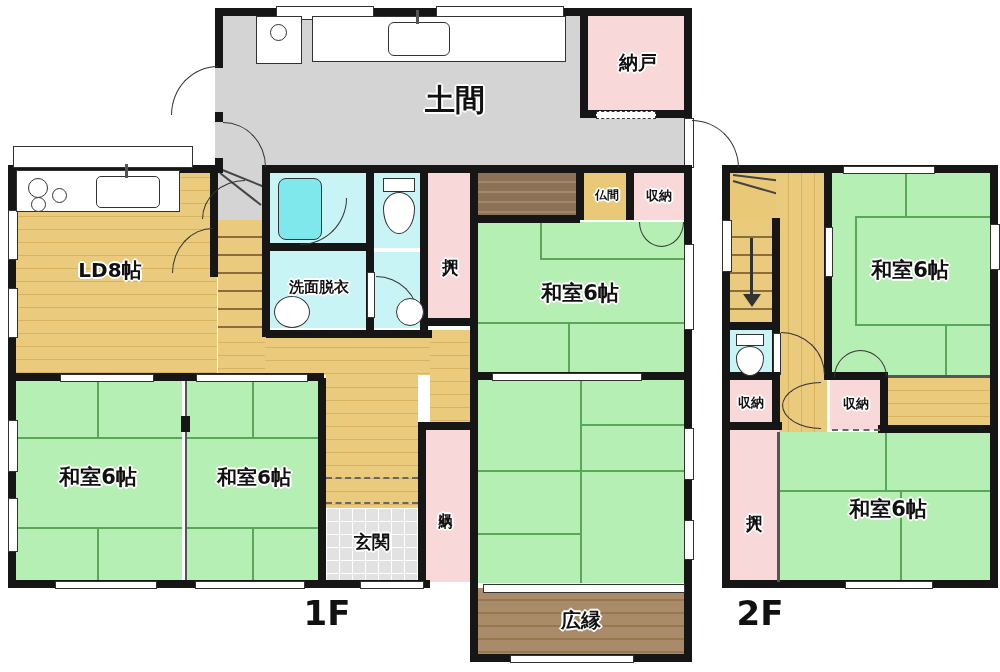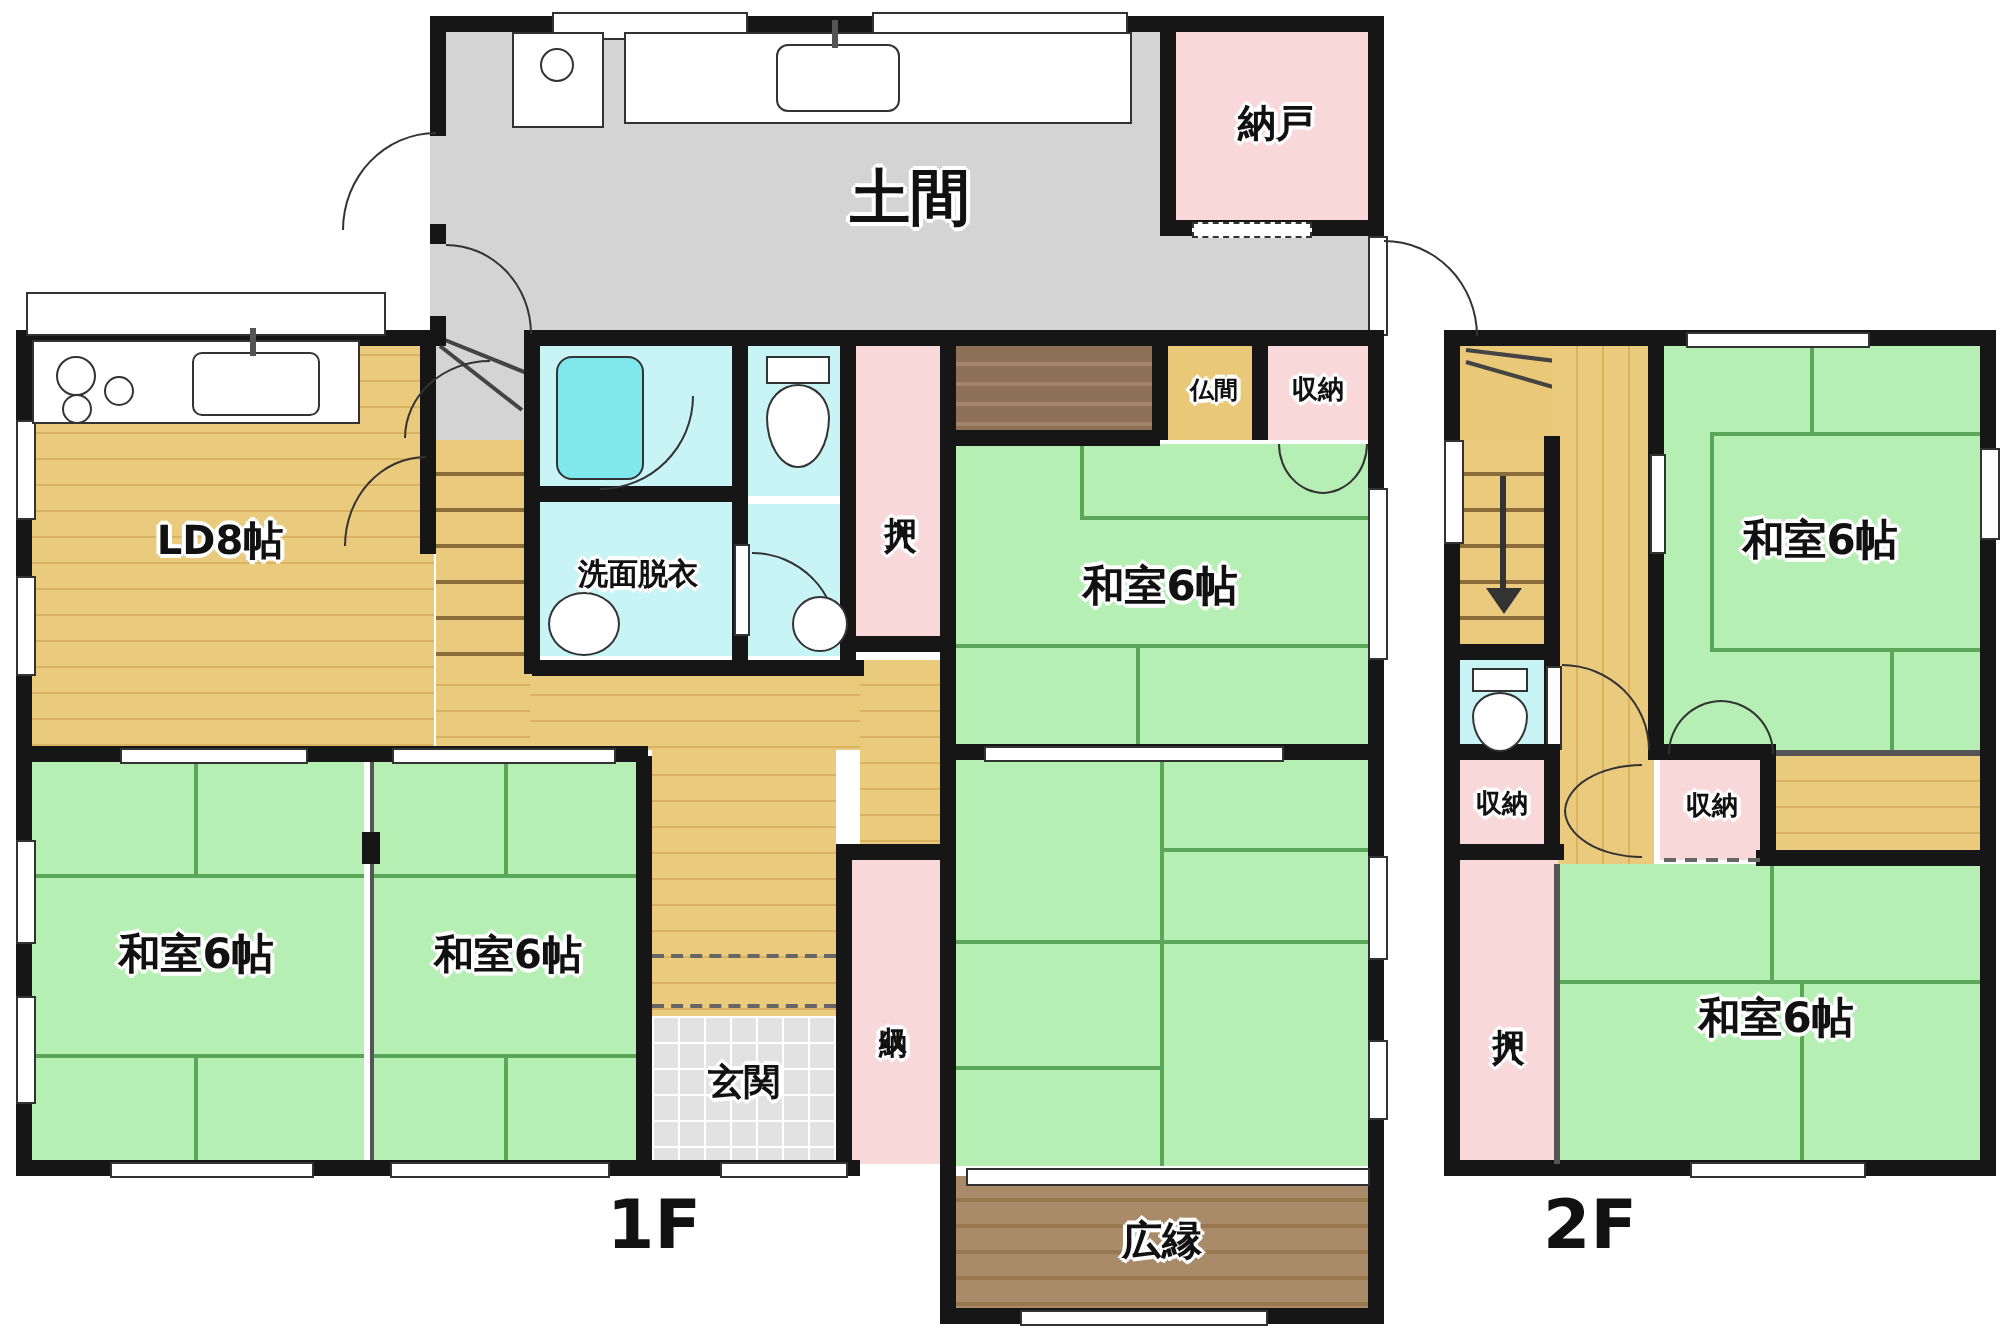--- a/index.html
+++ b/index.html
@@ -22,21 +22,21 @@
   .hiroen{background:repeating-linear-gradient(180deg,#aa8b69 0 11px,#96774e 11px 13px);}
   .genkan{background-color:#e2e2e2;
      background-image:linear-gradient(#ffffff 1px,transparent 1px),
                       linear-gradient(90deg,#ffffff 1px,transparent 1px);
      background-size:13px 13px;}
   .lbl{position:absolute;display:flex;align-items:center;justify-content:center;
        font-weight:bold;color:#111;line-height:1.15;text-align:center;
        text-shadow:2px 0 0 #fff,-2px 0 0 #fff,0 2px 0 #fff,0 -2px 0 #fff,
                    1px 1px 0 #fff,-1px -1px 0 #fff,1px -1px 0 #fff,-1px 1px 0 #fff;}
   .vert{writing-mode:vertical-rl;text-orientation:upright;letter-spacing:2px;}
-  .wrap2{word-break:break-all;}
+  .wrap2{word-break:break-all;font-family:Liberation Serif, serif;}
   .arc{position:absolute;border:0 solid #333;background:transparent;}
   .arc-tl{border-radius:100% 0 0 0;border-top:1.5px solid #333;border-left:1.5px solid #333;}
   .arc-tr{border-radius:0 100% 0 0;border-top:1.5px solid #333;border-right:1.5px solid #333;}
   .arc-br{border-radius:0 0 100% 0;border-bottom:1.5px solid #333;border-right:1.5px solid #333;}
   .arc-bl{border-radius:0 0 0 100%;border-bottom:1.5px solid #333;border-left:1.5px solid #333;}
   .fx{position:absolute;background:#fff;border:1.5px solid #333;}
   .round{border-radius:50%;}
   .dashline{position:absolute;border-top:2px dashed #666;}
   .diag{position:absolute;height:2px;background:#444;transform-origin:left center;}
 </style>
@@ -241,15 +241,15 @@
   <div class="lbl vert" style="left:432px;top:468px;width:28px;height:72px;font-size:14px">収納</div>
   <div class="lbl" style="left:36px;top:462px;width:124px;height:30px;font-size:21px">和室6帖</div>
   <div class="lbl" style="left:194px;top:462px;width:120px;height:30px;font-size:20px">和室6帖</div>
   <div class="lbl" style="left:538px;top:605px;width:86px;height:30px;font-size:20px">広縁</div>
   <div class="lbl" style="left:295px;top:594px;width:64px;height:40px;font-size:34px">1F</div>
   <div class="lbl" style="left:845px;top:255px;width:130px;height:30px;font-size:21px">和室6帖</div>
   <div class="lbl wrap2" style="left:736px;top:382px;width:30px;height:42px;font-size:13px">収納</div>
   <div class="lbl" style="left:833px;top:392px;width:46px;height:24px;font-size:13px">収納</div>
   <div class="lbl vert" style="left:740px;top:466px;width:28px;height:74px;font-size:16px">押入</div>
   <div class="lbl" style="left:828px;top:494px;width:120px;height:30px;font-size:21px">和室6帖</div>
-  <div class="lbl" style="left:763px;top:594px;width:64px;height:40px;font-size:34px">2F</div>
+  <div class="lbl" style="left:728px;top:594px;width:64px;height:40px;font-size:34px">2F</div>
 
 </div>
 
 </body></html>

